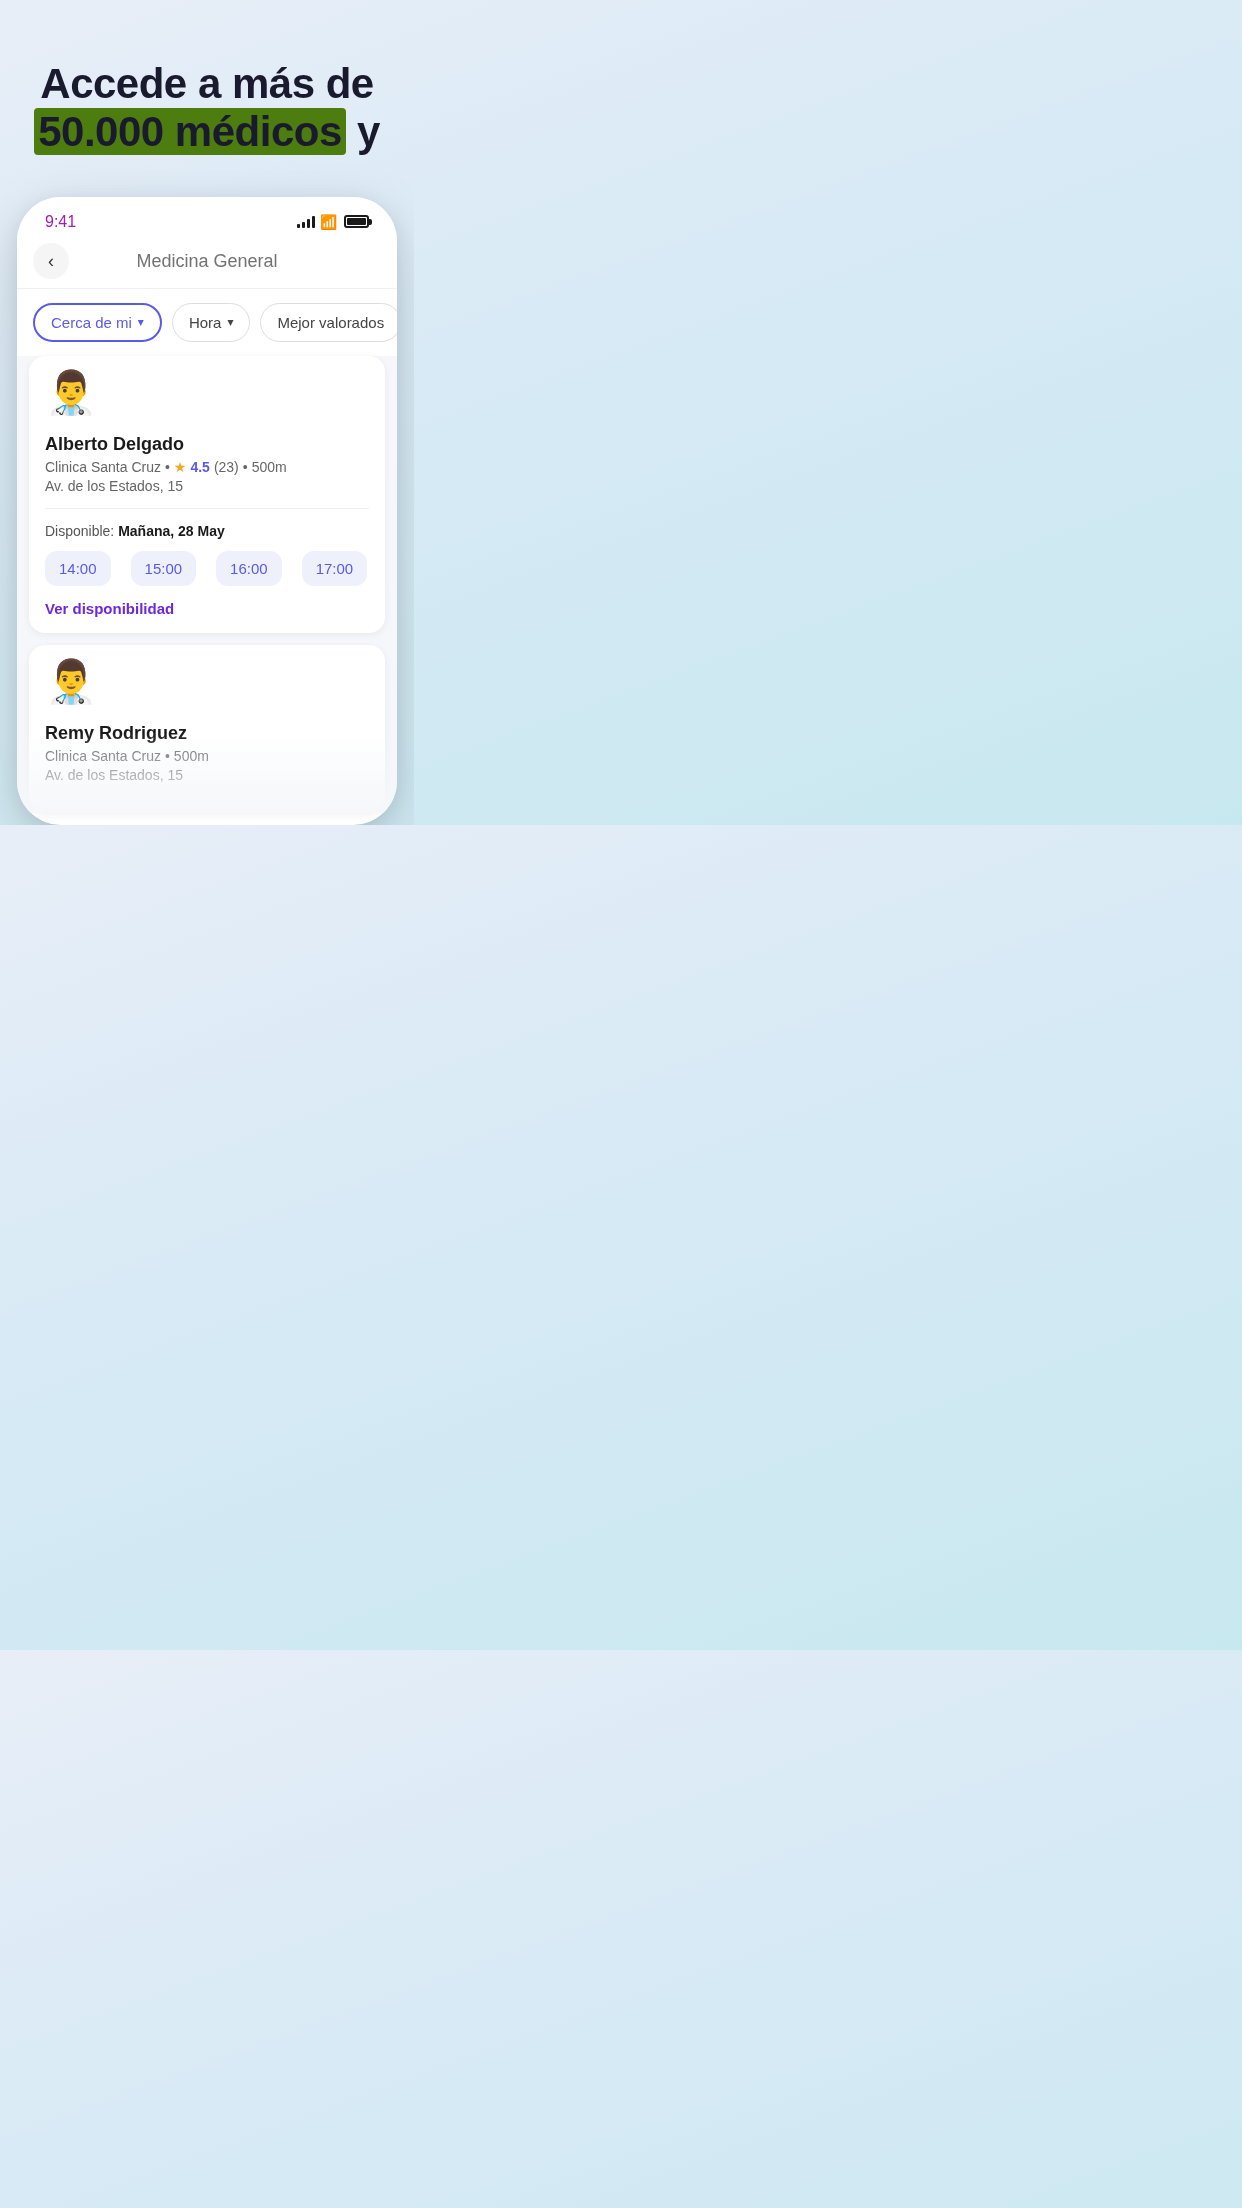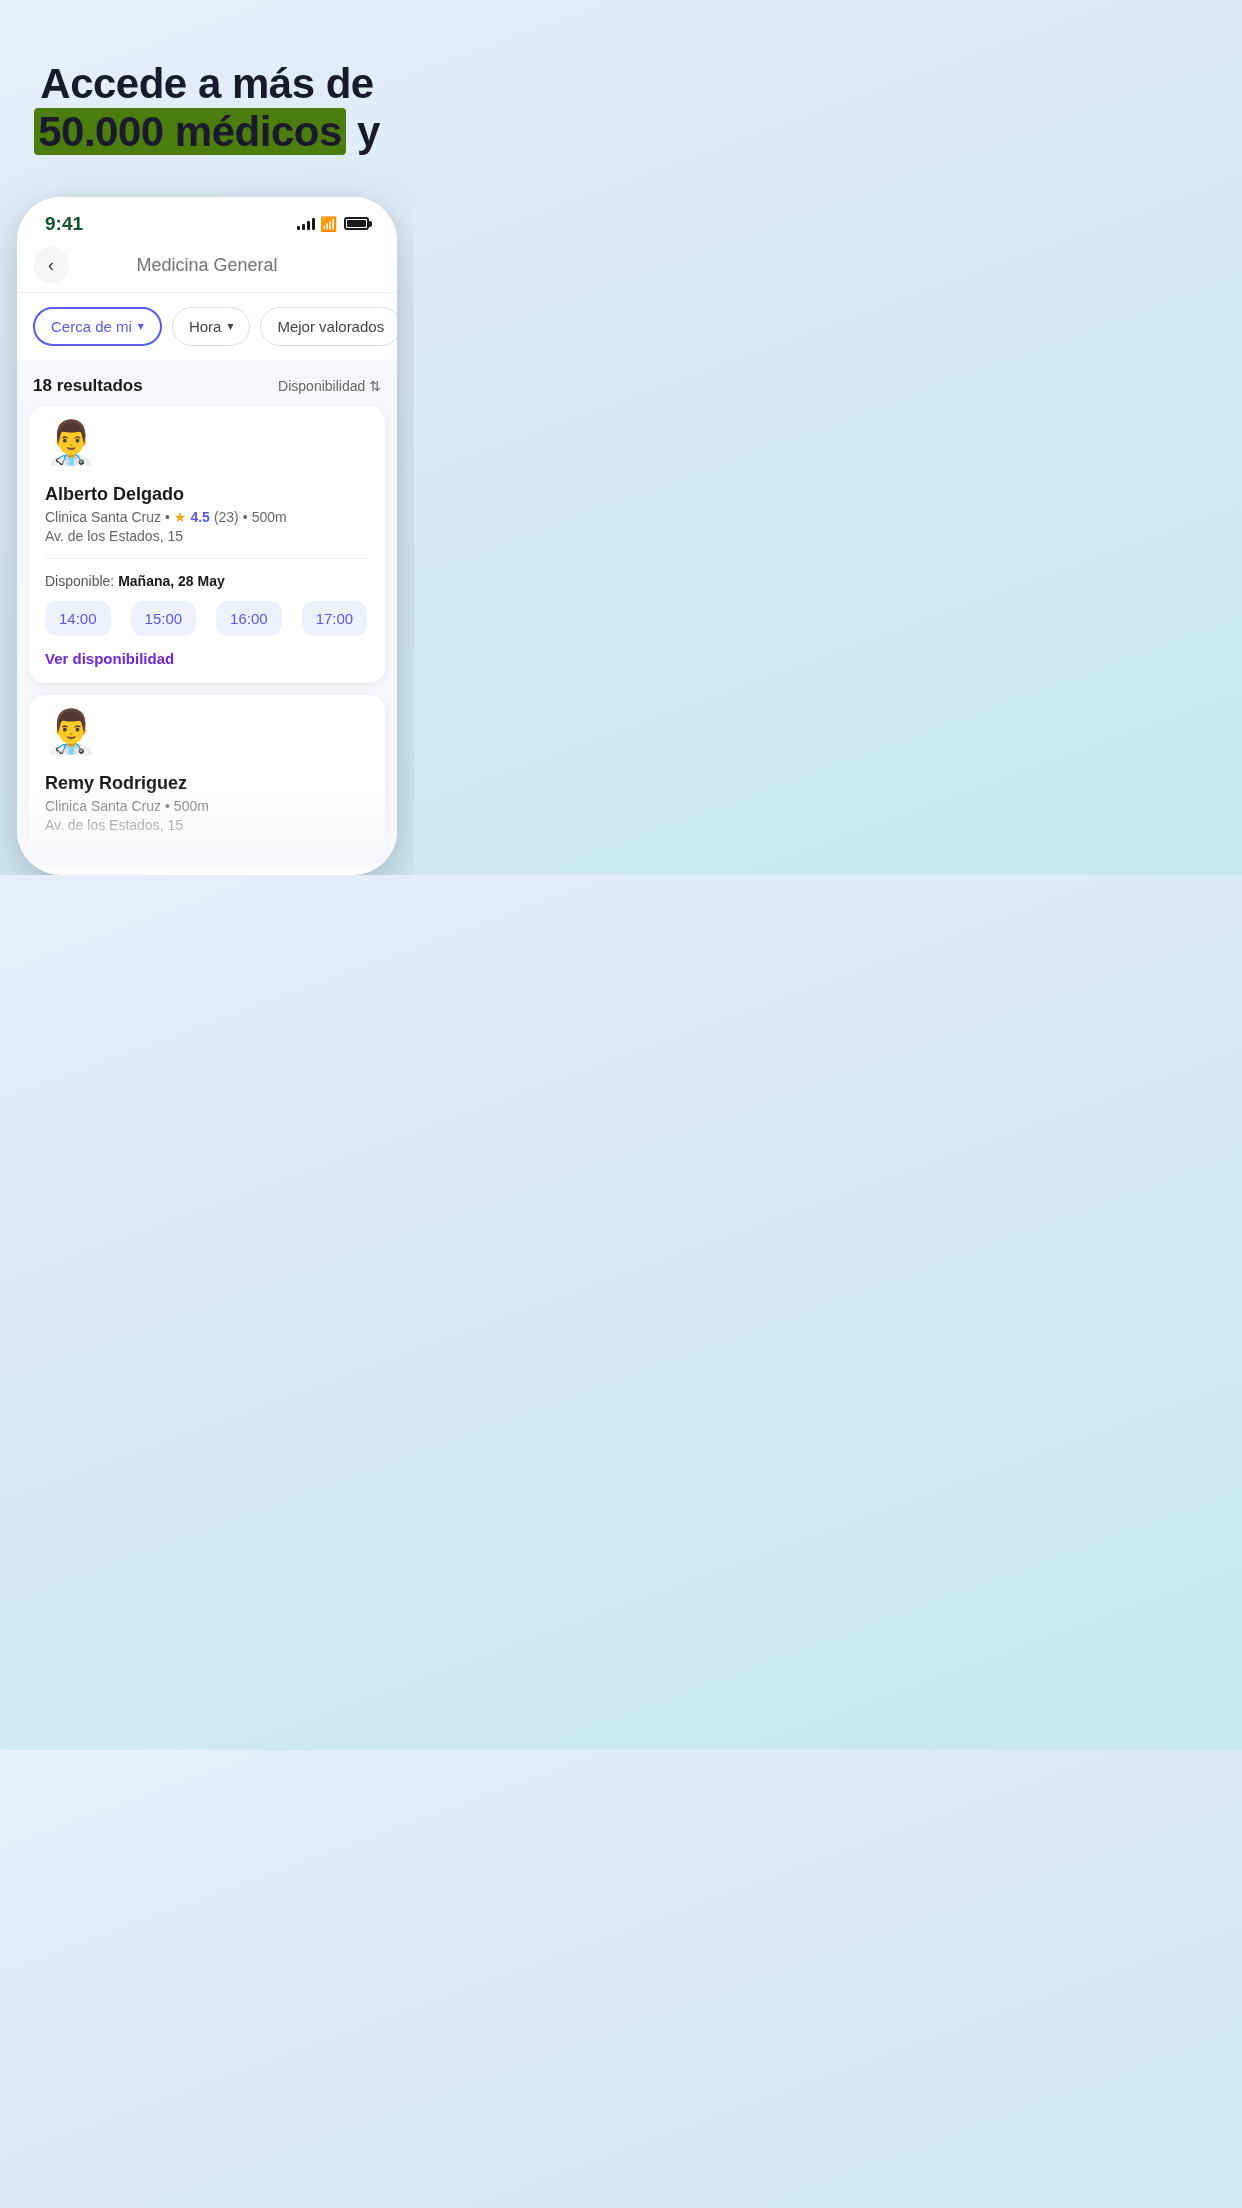--- a/index.html
+++ b/index.html
@@ -52,23 +52,23 @@
     
     .status-bar {
       display: flex;
       justify-content: space-between;
       align-items: center;
       padding: 16px 28px 8px;
       background: #fff;
     }
 
     .status-time {
-      font-size: 19px;
-      font-weight: 700;
-      color: #14532d;
+      font-size: 16px;
+      font-weight: 400;
+      color: #a21caf;
     }
 
     .status-icons {
       display: flex;
       align-items: center;
       gap: 6px;
     }
 
     .signal-bars {
       display: flex;
@@ -385,27 +385,20 @@
       <span>Hora</span>
       <span class="chip-arrow">▾</span>
     </div>
     <div class="filter-chip inactive">
       <span>Mejor valorados</span>
     </div>
   </div>
 
   <div class="results-section">
 
-    <div class="results-header">
-      <span class="results-count">18 resultados</span>
-      <div class="sort-btn">
-        <span>Disponibilidad</span>
-        <span>⇅</span>
-      </div>
-    </div>
 
     <div class="doctor-card">
       <div class="doctor-avatar">👨‍⚕️</div>
       <div class="doctor-name">Alberto Delgado</div>
       <div class="doctor-meta">
         <span>Clinica Santa Cruz</span>
         <span> • </span>
         <span class="star-icon">★</span>
         <span class="rating">4.5</span>
         <span>(23)</span>

